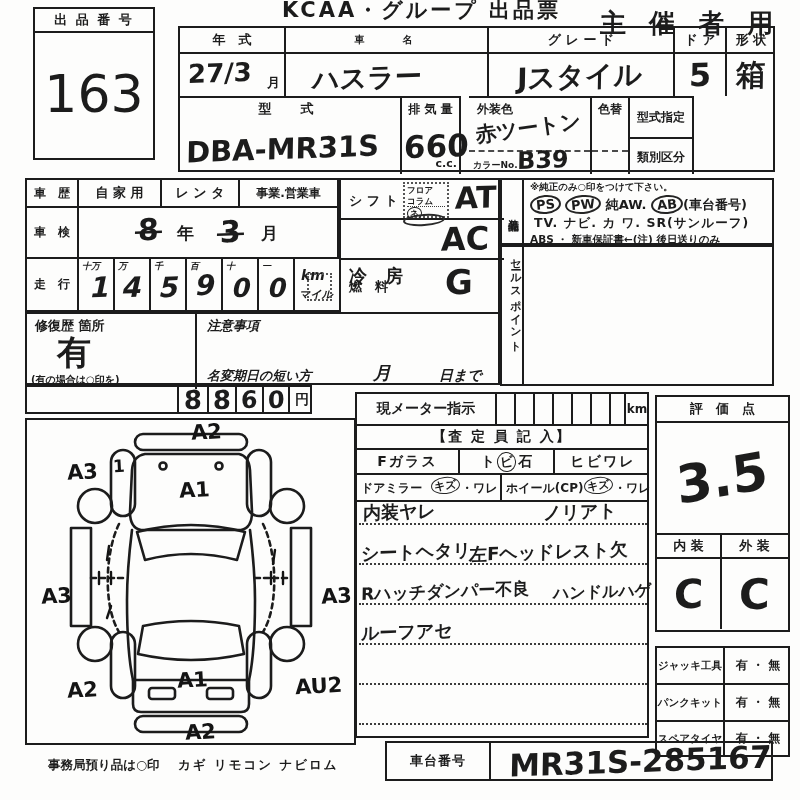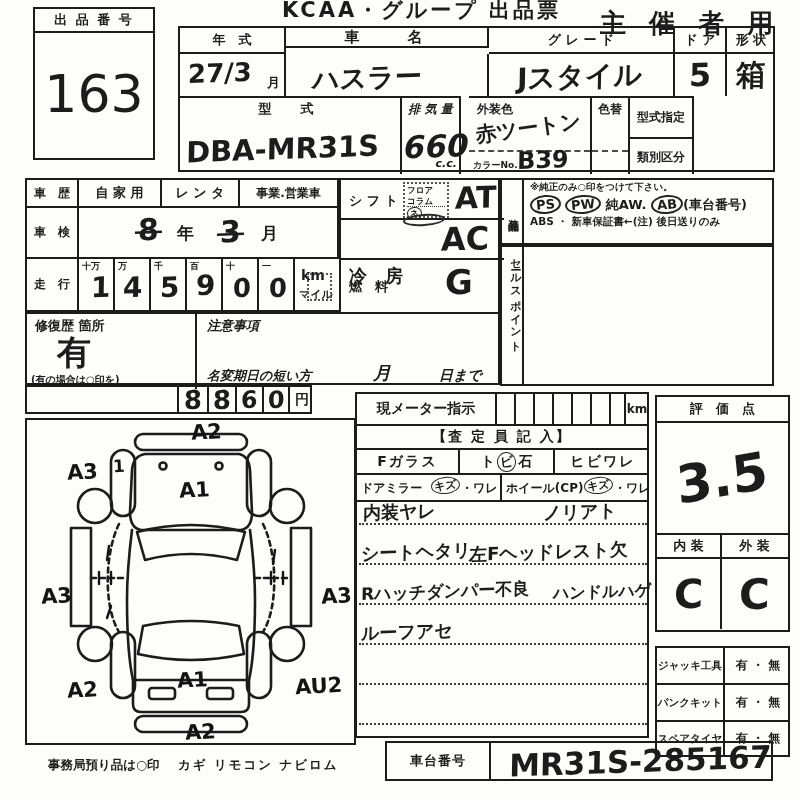--- a/index.html
+++ b/index.html
@@ -36,21 +36,21 @@
   <div class="abs b" style="left:33px;top:7px;width:122px;height:153px;">
     <div class="abs hd bb ctr" style="left:0;top:0;width:100%;height:24px;font-size:13px;letter-spacing:2px;">出 品 番 号</div>
     <div class="abs ctr" style="left:0;top:30px;width:100%;height:110px;font-size:52px;font-weight:500;">163</div>
   </div>
   <div class="abs hd" style="left:282px;top:-4px;font-size:21px;letter-spacing:3px;">KCAA・グループ 出品票</div>
   <div class="abs hd" style="left:600px;top:6px;font-size:26px;letter-spacing:7px;">主 催 者 用</div>
 
   <div class="abs b" style="left:178px;top:26px;width:597px;height:146px;">
 
     <div class="abs hd bb br ctr" style="left:0;top:0;width:106px;height:26px;font-size:13px;">年　式</div>
-    <div class="abs hd bb br ctr" style="left:106px;top:0;width:203px;height:20px;font-size:15px;letter-spacing:6px;">車　　名</div>
+    <div class="abs hd bb br ctr" style="left:106px;top:0;width:203px;height:26px;font-size:10px;letter-spacing:6px;">車　　名</div>
     <div class="abs hd bb br ctr" style="left:309px;top:0;width:186px;height:26px;font-size:13px;">グ レ ー ド</div>
     <div class="abs hd bb br ctr" style="left:495px;top:0;width:52px;height:26px;font-size:13px;">ド ア</div>
     <div class="abs hd bb ctr" style="left:547px;top:0;width:48px;height:26px;font-size:13px;">形 状</div>
 
     <div class="abs br" style="left:0;top:26px;width:106px;height:42px;">
       <span class="hw abs" style="left:8px;top:4px;font-size:26px;">27/3</span>
       <span class="hd abs" style="right:4px;bottom:4px;font-size:13px;">月</span>
     </div>
     <div class="abs br" style="left:106px;top:26px;width:203px;height:42px;">
       <span class="hw abs" style="left:26px;top:6px;font-size:27px;">ハスラー</span>
@@ -62,21 +62,21 @@
       <span class="hw" style="font-size:32px;">5</span>
     </div>
     <div class="abs ctr" style="left:547px;top:26px;width:48px;height:42px;">
       <span class="hw" style="font-size:30px;">箱</span>
     </div>
 
     <div class="abs bt br" style="left:0;top:68px;width:222px;height:78px;">
       <div class="hd ctr" style="height:22px;font-size:13px;letter-spacing:8px;">型　式</div>
       <span class="hw abs" style="left:6px;top:34px;font-size:29px;">DBA-MR31S</span>
     </div>
-    <div class="abs bt br" style="left:222px;top:68px;width:59px;height:78px;font-style:italic;">
+    <div class="abs bt br" style="left:222px;top:68px;width:59px;height:78px;">
       <div class="hd ctr" style="height:22px;font-size:12px;">排 気 量</div>
       <span class="hw abs" style="left:2px;top:30px;font-size:31px;">660</span>
       <span class="hd abs" style="right:2px;bottom:4px;font-size:11px;">c.c.</span>
     </div>
     <div class="abs bt br" style="left:289px;top:68px;width:123px;height:78px;">
       <div class="hd" style="padding:3px 0 0 8px;font-size:12px;">外装色</div>
       <span class="hw abs" style="left:6px;top:16px;font-size:21px;transform:rotate(-8deg);">赤ツートン</span>
       <div class="abs dashline" style="left:0;top:52px;width:100%;"></div>
       <span class="hd abs" style="left:4px;bottom:2px;font-size:9px;">カラーNo.</span>
       <span class="hw abs" style="left:48px;bottom:0px;font-size:24px;">B39</span>
@@ -100,21 +100,21 @@
 
     <div class="abs hd br bb ctr" style="left:0;top:28px;width:52px;height:51px;font-size:12px;">車　検</div>
     <div class="abs br bb" style="left:52px;top:28px;width:260px;height:51px;">
       <span class="hw strike abs" style="left:56px;top:4px;font-size:30px;">8</span>
       <span class="hd abs" style="left:98px;top:14px;font-size:17px;">年</span>
       <span class="hw strike abs" style="left:138px;top:6px;font-size:30px;">3</span>
       <span class="hd abs" style="left:182px;top:14px;font-size:17px;">月</span>
     </div>
 
     <div class="abs hd br bb ctr" style="left:0;top:79px;width:52px;height:53px;font-size:12px;">走　行</div>
-    <div class="abs bb" style="left:52px;top:79px;width:260px;height:53px;">
+    <div class="abs bb" style="left:52px;top:79px;width:260px;height:53px;font-style:italic;">
       <div class="abs br" style="left:0;top:0;width:36px;height:53px;">
         <span class="hd abs small" style="left:3px;top:1px;">十万</span>
         <span class="hw abs" style="left:12px;top:12px;font-size:28px;">1</span>
       </div>
       <div class="abs br" style="left:36px;top:0;width:36px;height:53px;">
         <span class="hd abs small" style="left:3px;top:1px;">万</span>
         <span class="hw abs" style="left:8px;top:12px;font-size:28px;">4</span>
       </div>
       <div class="abs br" style="left:72px;top:0;width:36px;height:53px;">
         <span class="hd abs small" style="left:3px;top:1px;">千</span>
@@ -193,20 +193,21 @@
   <div class="abs b" style="left:500px;top:178px;width:274px;height:67px;">
     <div class="abs hd br vtxt ctr" style="left:0;top:0;width:22px;height:100%;font-size:11px;">装備品</div>
     <div class="abs" style="left:24px;top:0;width:248px;height:100%;">
       <div class="hd" style="font-size:9.5px;padding:1px 0 0 4px;">※純正のみ○印をつけて下さい。</div>
       <div style="font-size:13px;font-weight:bold;padding:1px 0 0 4px;">
         <span class="circ">PS</span>
         <span class="circ">PW</span>
         <span>純AW.</span>
         <span class="circ">AB</span><span>(車台番号)</span>
       </div>
+      <div class="hd" style="font-size:12.5px;padding:1px 0 0 8px;letter-spacing:1px;">TV. ナビ. カ ワ. SR(サンルーフ)</div>
       <div class="hd" style="font-size:10.5px;padding:1px 0 0 4px;">ABS ・ 新車保証書←(注) 後日送りのみ</div>
     </div>
   </div>
 
   <div class="abs b" style="left:500px;top:245px;width:274px;height:141px;">
     <div class="abs hd br vtxt" style="left:0;top:0;width:22px;height:100%;font-size:11px;padding-top:4px;">セールスポイント</div>
   </div>
 
   <div class="abs b" style="left:25px;top:418px;width:331px;height:327px;">
     <svg width="326" height="322" viewBox="0 0 326 322">

